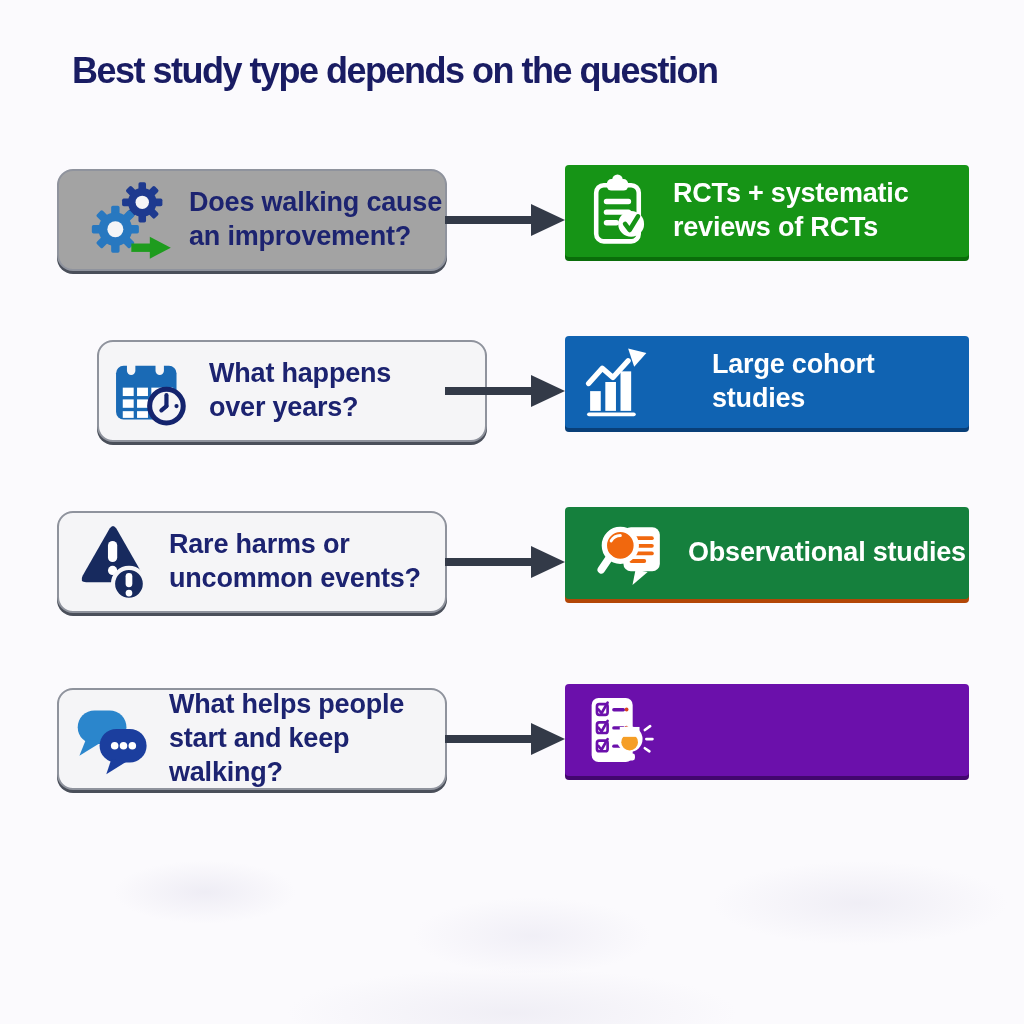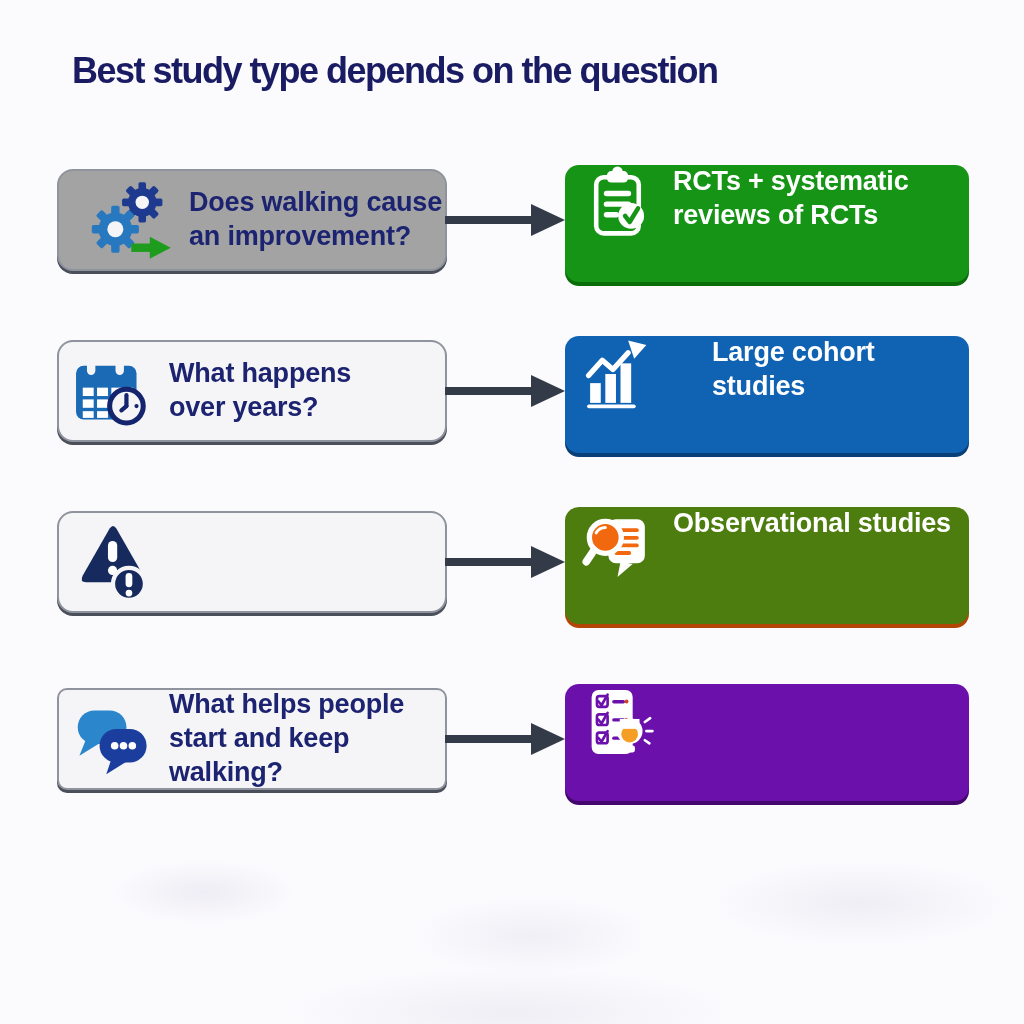--- a/index.html
+++ b/index.html
@@ -30,22 +30,22 @@
     border:2px solid #8f939d;border-radius:16px;
     display:flex;align-items:center;box-sizing:border-box;
   }
   .q-box .icon{flex:0 0 auto;margin-left:12px;}
   .q-text{
     margin-left:14px;font-size:27px;font-weight:700;line-height:1.25;
     letter-spacing:-0.2px;white-space:pre-line;
   }
   .arrow{position:absolute;left:388px;top:36px;}
   .r-box{
-    position:absolute;left:508px;top:3px;width:404px;height:117px;
-    border-radius:14px;display:flex;align-items:flex-start;box-sizing:border-box;
+    position:absolute;left:508px;top:3px;width:404px;height:92px;
+    border-radius:4px;display:flex;align-items:center;box-sizing:border-box;
   }
   .r-box .icon{flex:0 0 auto;margin-left:16px;}
   .r-text{
     margin-left:16px;font-size:27px;font-weight:700;line-height:1.25;
     letter-spacing:-0.2px;white-space:pre-line;
   }
 </style>
 </head>
 <body>
 
@@ -96,21 +96,21 @@
         <rect x="30" y="62" width="20" height="7" rx="3.5" fill="#ffffff"></rect>
         <circle cx="66" cy="67" r="17" fill="#ffffff"></circle>
         <polyline points="58,67 64,75 75,57" fill="none" stroke="#169416" stroke-width="6" stroke-linecap="round" stroke-linejoin="round"></polyline>
       </svg>
       <div class="r-text" style="color: rgb(255, 255, 255);">RCTs + systematic
 reviews of RCTs</div>
     </div>
   </div>
 
   <div class="row row-2">
-    <div class="q-box" style="background: rgb(245, 245, 247); border-color: rgb(143, 147, 157); box-shadow: rgb(74, 79, 90) 0px 3px 0px;">
+    <div class="q-box" style="background: rgb(245, 245, 247); border-color: rgb(143, 147, 157); box-shadow: rgb(74, 79, 90) 0px 3px 0px; margin-left: 40px;">
       <svg class="icon" width="84" height="84" viewBox="0 0 100 100">
         <rect x="6" y="20" width="72" height="64" rx="9" fill="#1a6ab5"></rect>
         <rect x="19" y="10" width="10" height="21" rx="5" fill="#f5f5f7"></rect>
         <rect x="53" y="10" width="10" height="21" rx="5" fill="#f5f5f7"></rect>
         <g fill="#ffffff">
           <rect x="14" y="46" width="13" height="10"></rect>
             <rect x="31" y="46" width="13" height="10"></rect>
             <rect x="48" y="46" width="13" height="10"></rect>
             <rect x="65" y="46" width="9" height="10"></rect>
           <rect x="14" y="60" width="13" height="10"></rect>
@@ -149,43 +149,45 @@
   <div class="row row-3">
     <div class="q-box" style="background: rgb(245, 245, 247); border-color: rgb(143, 147, 157); box-shadow: rgb(74, 79, 90) 0px 3px 0px;">
       <svg class="icon" width="84" height="84" viewBox="0 0 100 100">
         <path d="M46 10 Q50 4 54 10 L86 66 Q90 74 82 74 L18 74 Q10 74 14 66 Z" fill="#172a5e"></path>
         <rect x="44" y="25" width="11" height="25" rx="5.5" fill="#ffffff"></rect>
         <circle cx="49.5" cy="60" r="5.5" fill="#ffffff"></circle>
         <circle cx="69" cy="76" r="19" fill="#172a5e" stroke="#f5f5f7" stroke-width="5"></circle>
         <rect x="65" y="63" width="8" height="17" rx="4" fill="#ffffff"></rect>
         <circle cx="69" cy="87" r="4" fill="#ffffff"></circle>
       </svg>
-    </div>
-    <svg class="arrow" width="120" height="44" viewBox="0 0 120 44">
-      <line x1="0" y1="22" x2="90" y2="22" stroke-width="8" stroke="#333a48"></line>
-      <polygon points="86,6 120,22 86,38" fill="#333a48"></polygon>
-    </svg>
-    <div class="r-box" style="background: #4d7c0f; box-shadow: rgb(179, 70, 7) 0px 4px 0px;">
+      <div class="q-text" style="color: rgb(28, 35, 112);">Rare harms or
+uncommon events?</div>
+    </div>
+    <svg class="arrow" width="120" height="44" viewBox="0 0 120 44">
+      <line x1="0" y1="22" x2="90" y2="22" stroke-width="8" stroke="#333a48"></line>
+      <polygon points="86,6 120,22 86,38" fill="#333a48"></polygon>
+    </svg>
+    <div class="r-box" style="background: #15803d; box-shadow: rgb(179, 70, 7) 0px 4px 0px; padding-left: 15px;">
       <svg class="icon" width="76" height="76" viewBox="0 0 100 100">
         <rect x="36" y="16" width="48" height="58" rx="10" fill="#ffffff"></rect>
         <polygon points="52,72 48,92 68,75" fill="#ffffff"></polygon>
         <rect x="44" y="28" width="32" height="5" rx="2.5" fill="#f1680e"></rect>
         <rect x="44" y="38" width="32" height="5" rx="2.5" fill="#f1680e"></rect>
         <rect x="44" y="48" width="32" height="5" rx="2.5" fill="#f1680e"></rect>
         <rect x="44" y="58" width="22" height="5" rx="2.5" fill="#f1680e"></rect>
         <circle cx="32" cy="40" r="21" fill="#f1680e" stroke="#ffffff" stroke-width="7"></circle>
         <path d="M20 34 A14 14 0 0 1 32 27" stroke="#ffffff" stroke-width="4" fill="none" stroke-linecap="round"></path>
         <line x1="17" y1="57" x2="7" y2="72" stroke="#ffffff" stroke-width="10" stroke-linecap="round"></line>
       </svg>
       <div class="r-text" style="color: rgb(255, 255, 255);">Observational studies</div>
     </div>
   </div>
 
   <div class="row row-4">
-    <div class="q-box" style="background: rgb(245, 245, 247); border-color: rgb(143, 147, 157); box-shadow: rgb(74, 79, 90) 0px 3px 0px; border-radius: 10px;">
+    <div class="q-box" style="background: rgb(245, 245, 247); border-color: rgb(143, 147, 157); box-shadow: rgb(74, 79, 90) 0px 3px 0px;">
       <svg class="icon" width="84" height="84" viewBox="0 0 100 100">
         <rect x="8" y="16" width="58" height="40" rx="20" fill="#2b86cc"></rect>
         <polygon points="18,50 10,70 36,54" fill="#2b86cc"></polygon>
         <rect x="34" y="38" width="56" height="40" rx="20" fill="#1b3e9e"></rect>
         <polygon points="48,74 42,92 66,77" fill="#1b3e9e"></polygon>
         <circle cx="52" cy="58" r="4.5" fill="#ffffff"></circle>
         <circle cx="62.5" cy="58" r="4.5" fill="#ffffff"></circle>
         <circle cx="73" cy="58" r="4.5" fill="#ffffff"></circle>
       </svg>
       <div class="q-text" style="color: rgb(28, 35, 112);">What helps people

